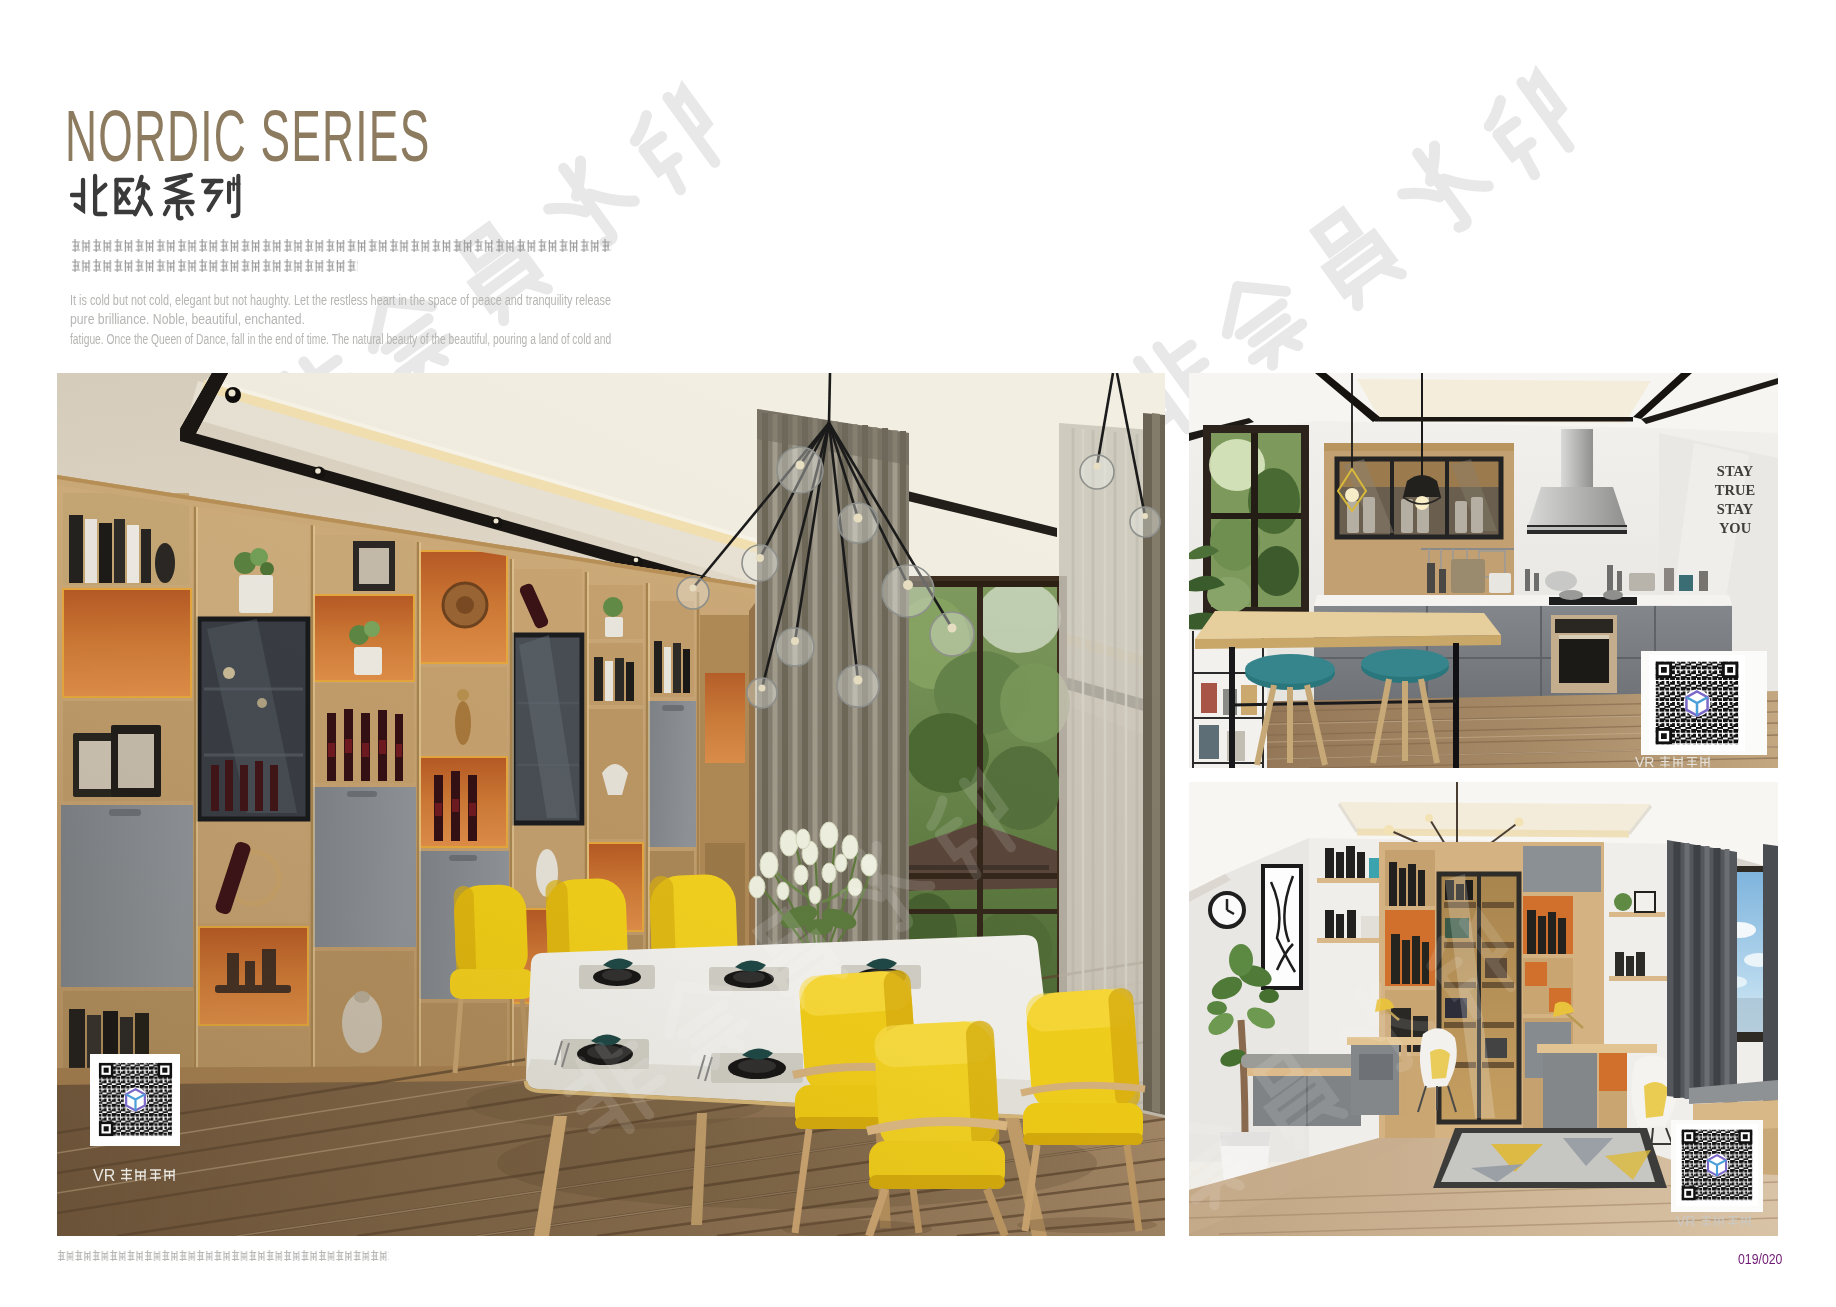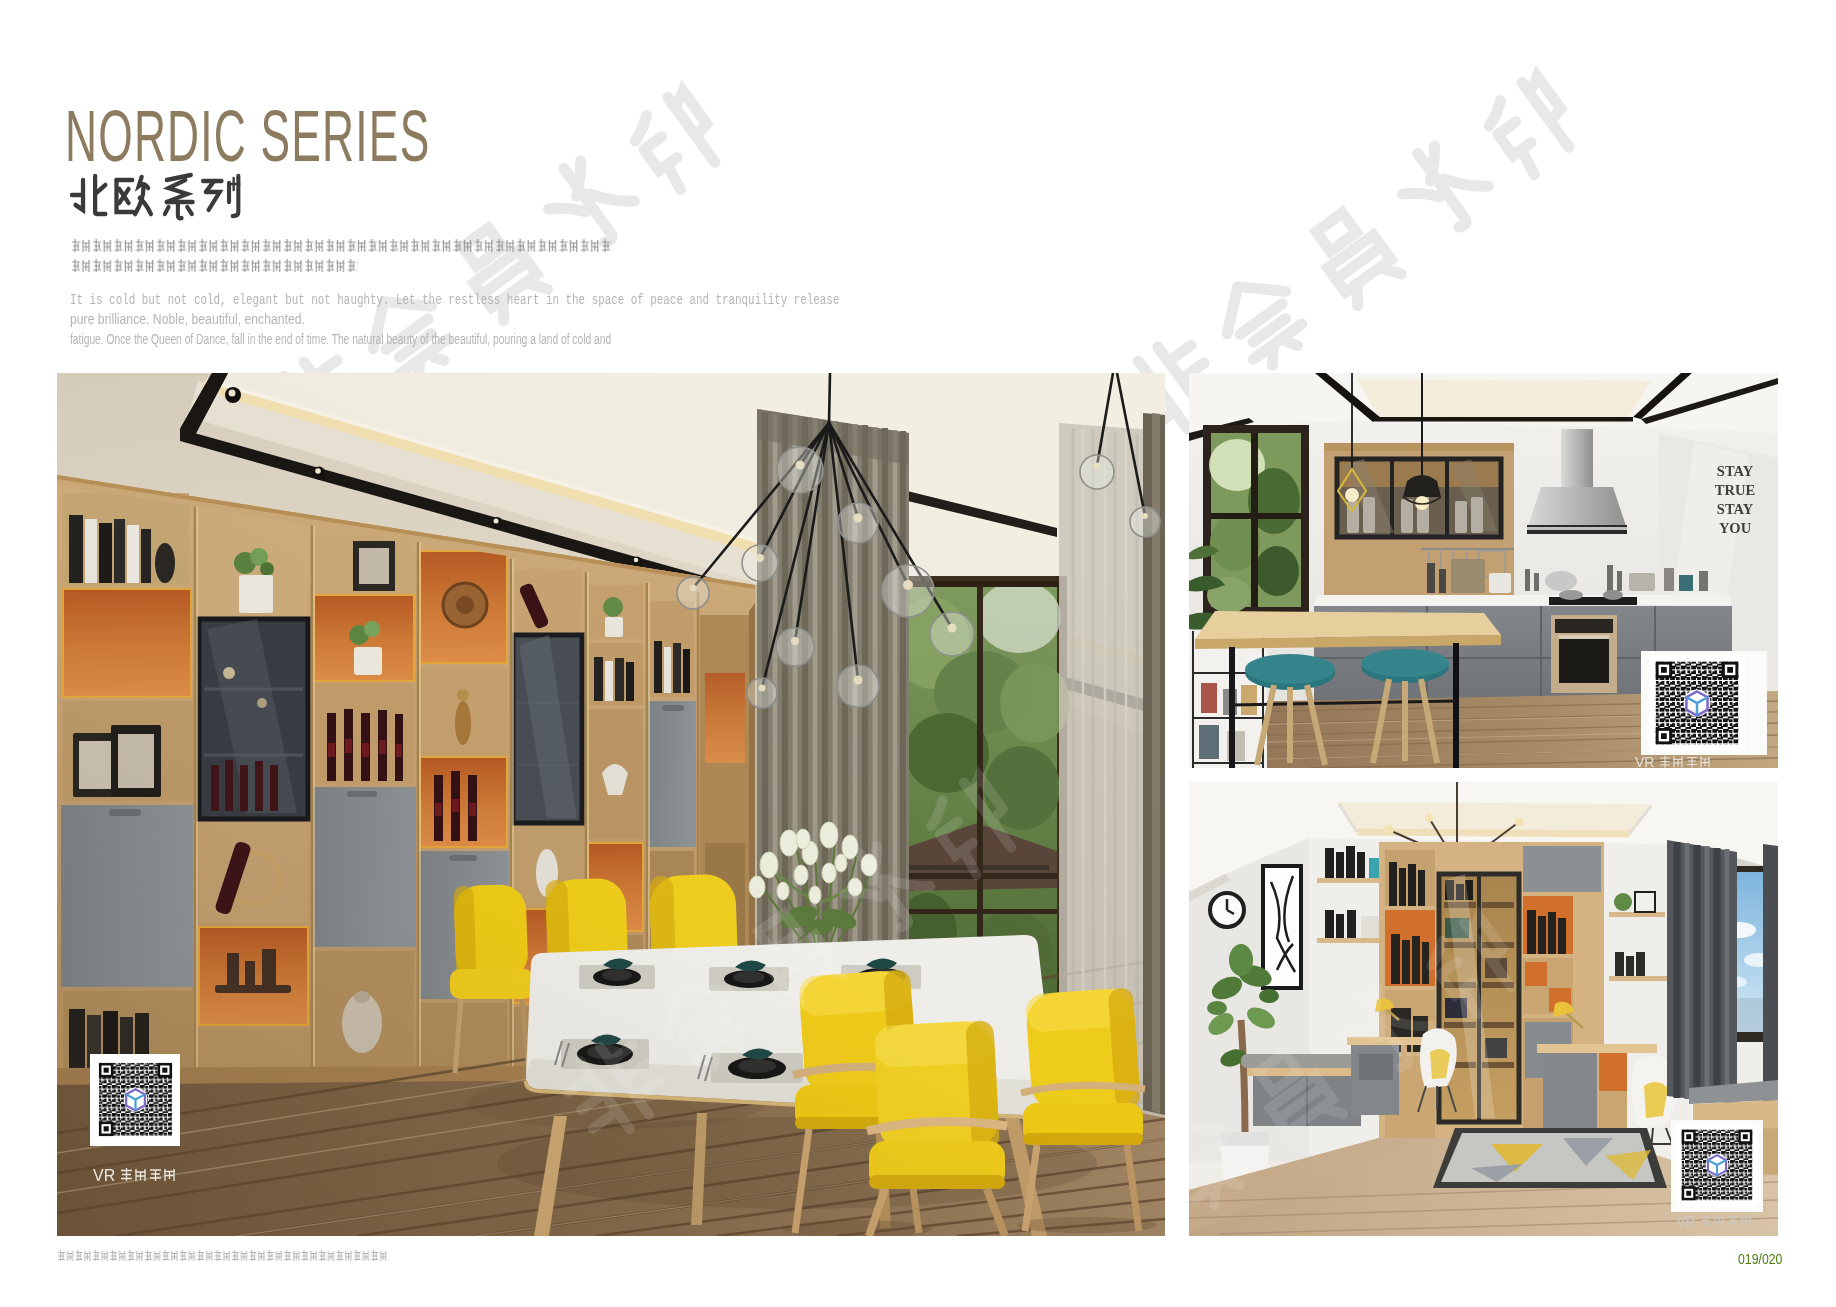--- a/index.html
+++ b/index.html
@@ -127,21 +127,21 @@
       </g>
     </g>
   </svg>
 
   <svg class="abs" width="560" height="42" viewBox="0 0 560 42" style="left:71px;top:238px;">
     <rect x="0" y="1" width="541" height="16" fill="url(#cjk15)"></rect>
     <rect x="0" y="21" width="287" height="16" fill="url(#cjk15)"></rect>
   </svg>
 
   <div class="abs" style="left:70px;top:291px;color:#b5b5b3;">
-    <div style="height:19.3px;font-family:Liberation Mono, monospace;"><span id="el1" style="display:inline-block;white-space:nowrap;transform-origin:left;font-size:15.5px;transform:scaleX(0.701);">It is cold but not cold, elegant but not haughty. Let the restless heart in the space of peace and tranquility release</span></div>
+    <div style="height:19.3px;"><span id="el1" style="display:inline-block;white-space:nowrap;transform-origin:left;font-size:15.5px;transform:scaleX(0.701);">It is cold but not cold, elegant but not haughty. Let the restless heart in the space of peace and tranquility release</span></div>
     <div style="height:19.3px;"><span id="el3" style="display:inline-block;white-space:nowrap;transform-origin:left;font-size:15.5px;transform:scaleX(0.788);">pure brilliance. Noble, beautiful, enchanted.</span></div>
     <div style="height:19.3px;"><span id="el2" style="display:inline-block;white-space:nowrap;transform-origin:left;font-size:15.5px;transform:scaleX(0.662);">fatigue. Once the Queen of Dance, fall in the end of time. The natural beauty of the beautiful, pouring a land of cold and</span></div>
   </div>
 
   <svg class="abs" id="ph-main" width="1108" height="863" viewBox="0 0 1108 863" style="left:57px;top:373px;background:#c9b394;">
     <defs>
       <linearGradient id="mceil" x1="0" y1="0" x2="0" y2="1">
         <stop offset="0" stop-color="#d8cfbf"></stop>
           <stop offset="1" stop-color="#eae2d2"></stop>
       </linearGradient>
@@ -1204,14 +1204,14 @@
       <path d="M2,3 L12,3 M3,6.5 L11,6.5 M2,10 L12,10 M7,1 L7,12.5"></path>
       <path d="M16,1.5 L16,12.5 M15,4.5 L25,4.5 M16,8 L24,8 M20,4.5 L20,11.5 M24,1.5 L24,12.5"></path>
       <path d="M29,2.5 L39,2.5 M30,6 L38,6 M29,9.5 L39,9.5 M34,2.5 L34,12.5"></path>
       <path d="M43,1.5 L43,12.5 M42,4 L52,4 M43,7.5 L51,7.5 M47,4 L47,11 M51,1.5 L51,12.5"></path>
     </g>
   </svg>
 
   <svg class="abs" width="430" height="16" viewBox="0 0 430 16" style="left:57px;top:1249px;">
     <rect x="0" y="1" width="332" height="14" fill="url(#cjk13)"></rect>
   </svg>
-  <div class="abs" style="left:1738px;top:1250px;font-size:15px;color:#4d7c0f;"><span style="display:inline-block;transform:scaleX(0.82);transform-origin:left;">019/020</span></div>
+  <div class="abs" style="left:1738px;top:1250px;font-size:15px;color:#701a75;"><span style="display:inline-block;transform:scaleX(0.82);transform-origin:left;">019/020</span></div>
 </div>
 
 </body></html>

